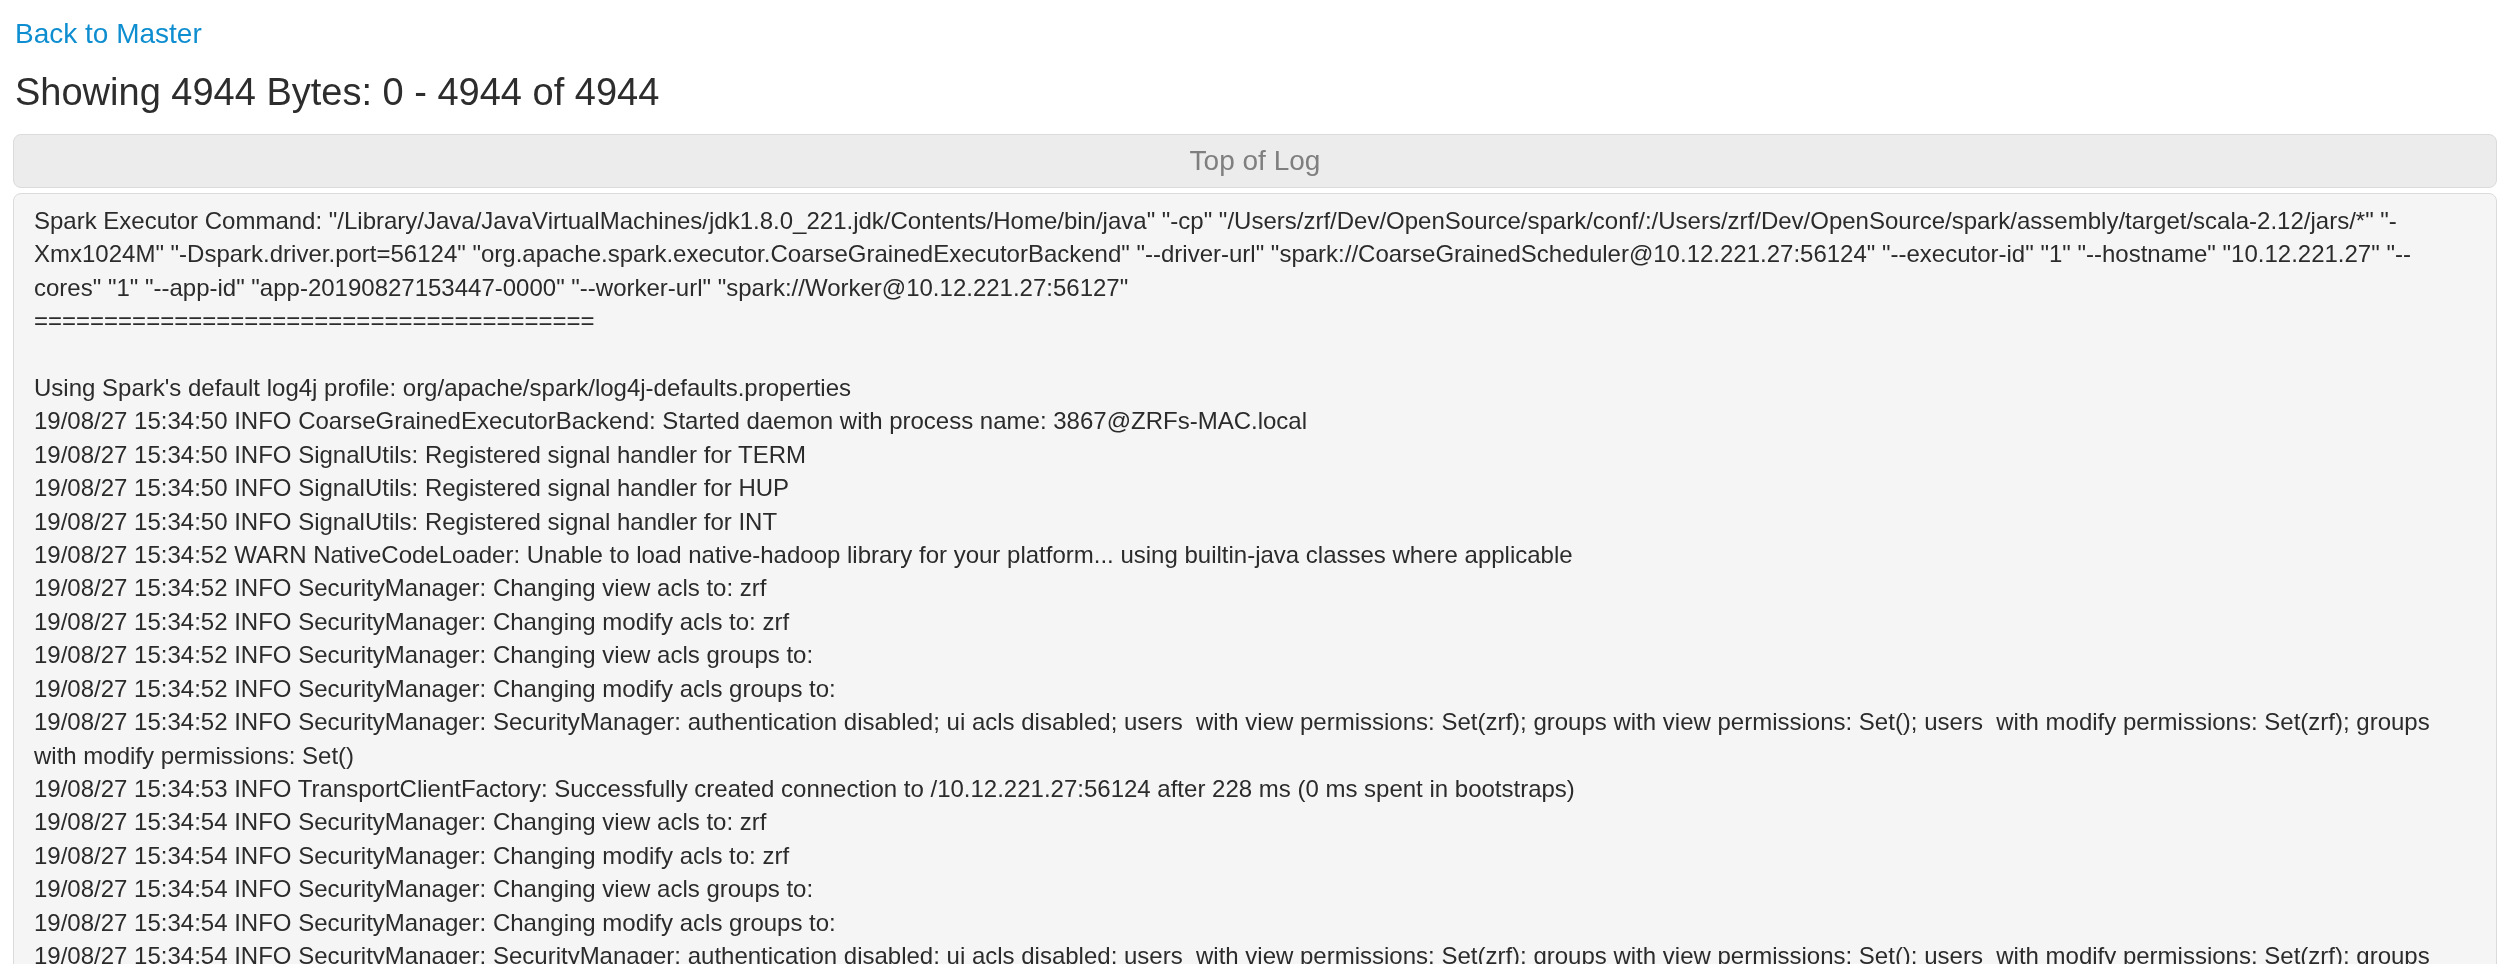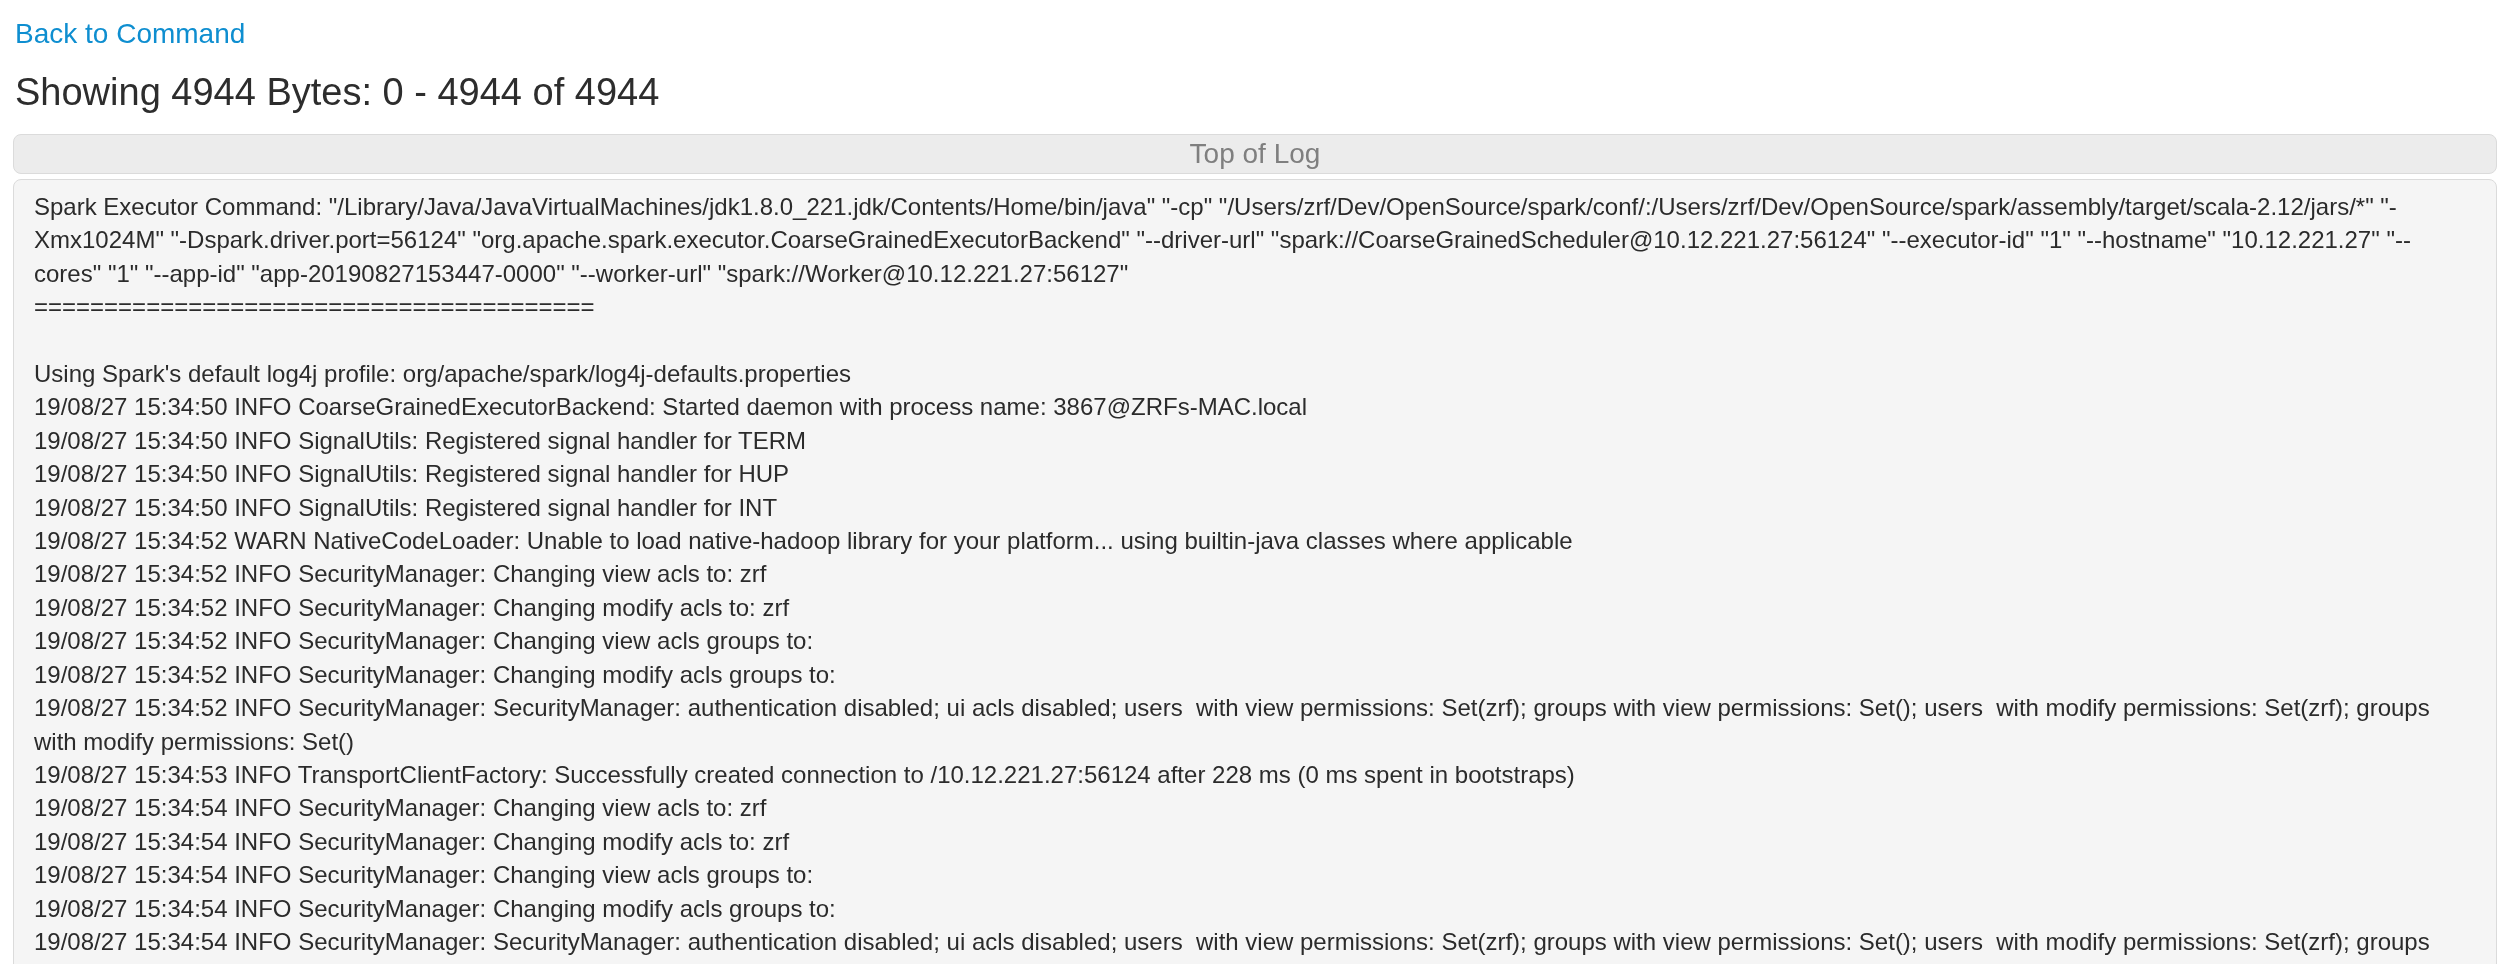--- a/index.html
+++ b/index.html
@@ -23,21 +23,21 @@
     cursor: pointer;
   }
   .byte-info {
     margin: 26px 0 0 2px;
     font-size: 38px;
     line-height: 32px;
     color: #2d2d2d;
   }
   .log-header {
     margin-top: 26px;
-    height: 40px;
+    height: 54px;
     background: #ececec;
     border: 1px solid #dbdbdb;
     border-radius: 8px;
     display: flex;
     align-items: center;
     justify-content: center;
   }
   .log-header-title {
     font-size: 28px;
     color: #7f7f7f;
@@ -55,21 +55,21 @@
     white-space: pre-wrap;
     overflow-wrap: break-word;
     word-break: normal;
   }
 </style>
 </head>
 <body>
 
 <div class="page">
 
-  <a class="back-link">Back to Command</a>
+  <a class="back-link">Back to Master</a>
 
   <div class="byte-info">Showing 4944 Bytes: 0 - 4944 of 4944</div>
 
   <div class="log-header">
     <span class="log-header-title">Top of Log</span>
   </div>
 
   <div class="log-box">Spark Executor Command: "/Library/Java/JavaVirtualMachines/jdk1.8.0_221.jdk/Contents/Home/bin/java" "-cp" "/Users/zrf/Dev/OpenSource/spark/conf/:/Users/zrf/Dev/OpenSource/spark/assembly/target/scala-2.12/jars/*" "-Xmx1024M" "-Dspark.driver.port=56124" "org.apache.spark.executor.CoarseGrainedExecutorBackend" "--driver-url" "spark://CoarseGrainedScheduler@10.12.221.27:56124" "--executor-id" "1" "--hostname" "10.12.221.27" "--cores" "1" "--app-id" "app-20190827153447-0000" "--worker-url" "spark://Worker@10.12.221.27:56127"
 ========================================
 

